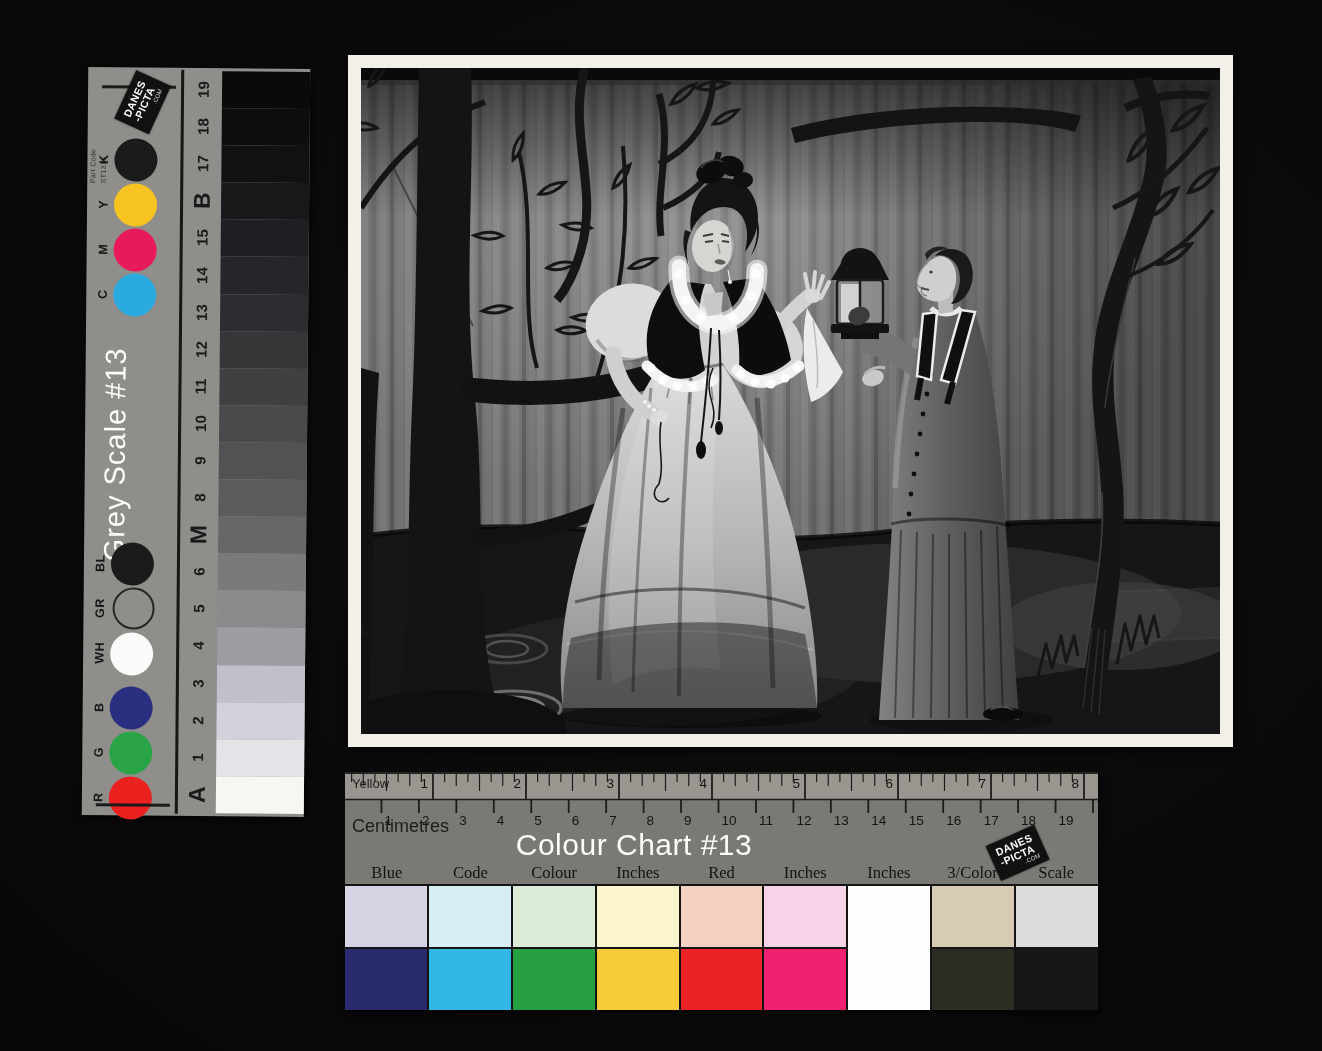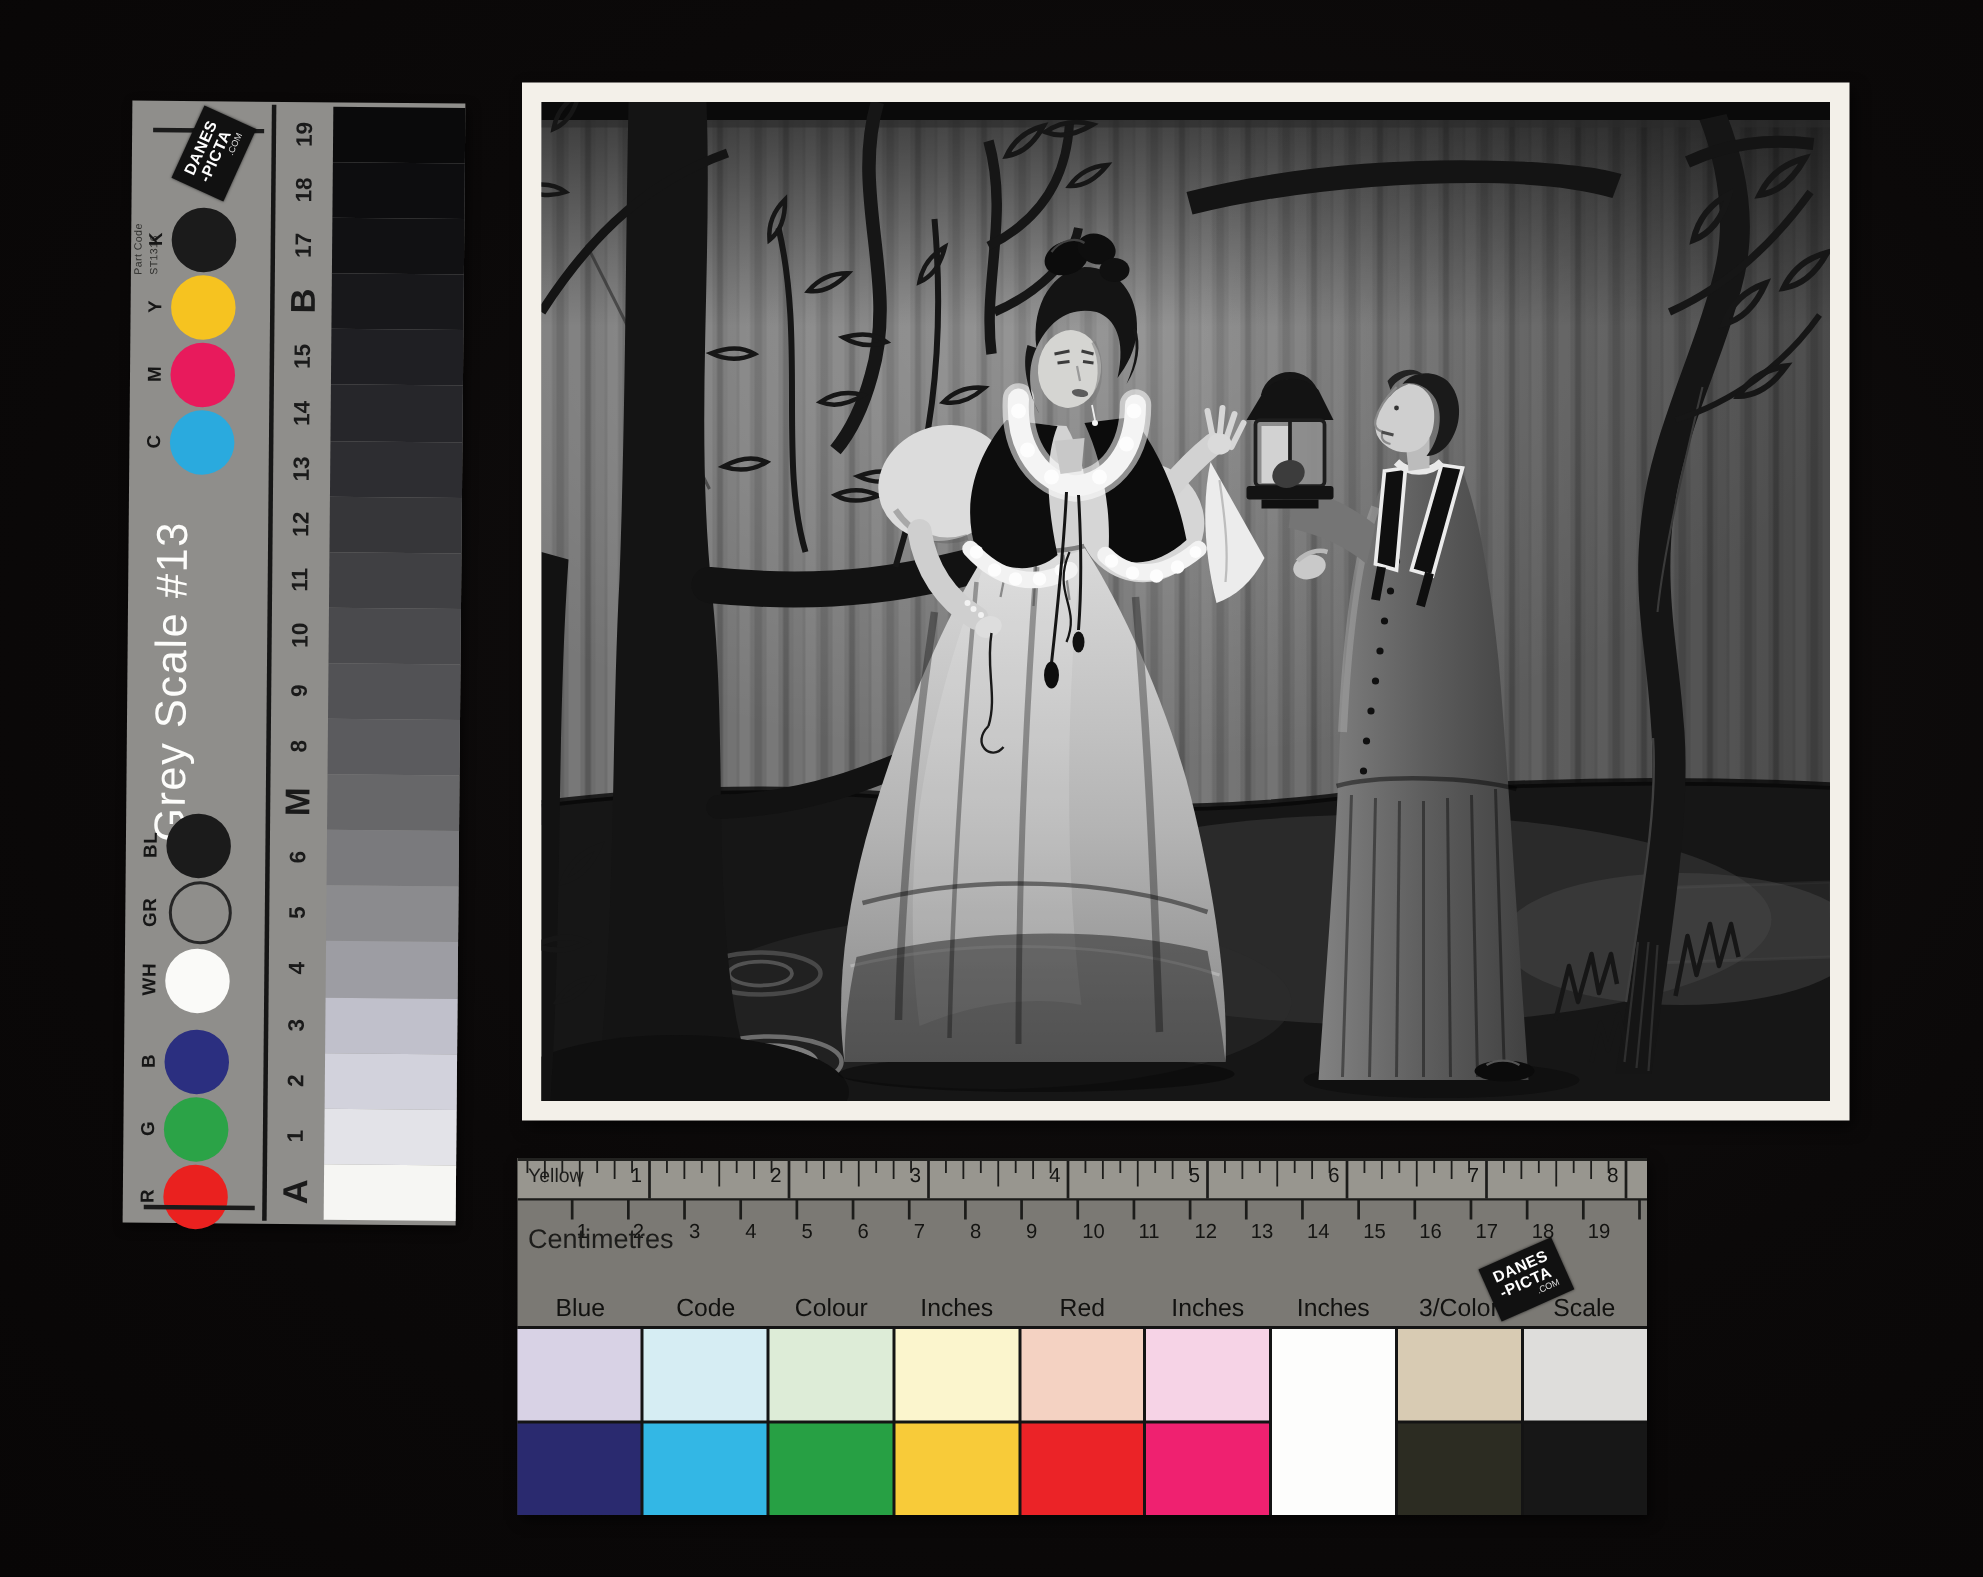--- a/index.html
+++ b/index.html
@@ -42,21 +42,21 @@
     padding:13px;box-sizing:border-box;box-shadow:3px 4px 10px rgba(0,0,0,.65);}
   .photo svg{display:block;background:#6f6f6f;}
   
   .cc-strip{position:absolute;left:345px;top:772px;width:753px;height:238px;background:#7b7974;
     box-shadow:2px 3px 8px rgba(0,0,0,.6);}
   .cc-ruler{position:absolute;left:0;top:0;}
   .cc-inches-label{position:absolute;left:7px;top:4px;font-size:13px;color:#1d1d1b;}
   .cc-cm-label{position:absolute;left:7px;top:44px;font-size:18px;color:#1d1d1b;}
   .cc-title{position:absolute;left:289px;top:57px;transform:translateX(-50%);font-size:30px;
     line-height:32px;color:#fcfcfa;letter-spacing:.5px;white-space:nowrap;}
-  .cc-labels{position:absolute;left:0;top:91px;width:753px;height:21px;display:flex;}
+  .cc-labels{position:absolute;left:0;top:91px;width:753px;height:21px;display:flex;font-family:Liberation Serif, serif;}
   .cc-label{flex:1;text-align:center;font-size:16.5px;color:#121210;}
   .cc-grid{position:absolute;left:0;top:112px;width:753px;height:126px;box-sizing:border-box;
     background:#141414;border-top:2px solid #141414;display:flex;gap:2px;}
   .cc-col{flex:1;display:flex;flex-direction:column;gap:2px;}
   .cc-cell{flex:1;}
   .cc-logo{position:absolute;left:646px;top:62px;transform:rotate(-24deg);z-index:3;}
 </style>
 </head>
 <body>
 
@@ -604,20 +604,21 @@
         <line x1="635.6500000000001" y1="28" x2="635.6500000000001" y2="41" stroke="#1c1c1a" stroke-width="1.8"></line>
         <text x="638.6500000000001" y="53" fill="#141412" font-size="13.5" text-anchor="start" font-family="Liberation Sans, sans-serif">17</text>
         <line x1="673.1" y1="28" x2="673.1" y2="41" stroke="#1c1c1a" stroke-width="1.8"></line>
         <text x="676.1" y="53" fill="#141412" font-size="13.5" text-anchor="start" font-family="Liberation Sans, sans-serif">18</text>
         <line x1="710.5500000000001" y1="28" x2="710.5500000000001" y2="41" stroke="#1c1c1a" stroke-width="1.8"></line>
         <text x="713.5500000000001" y="53" fill="#141412" font-size="13.5" text-anchor="start" font-family="Liberation Sans, sans-serif">19</text>
         <line x1="748" y1="28" x2="748" y2="41" stroke="#1c1c1a" stroke-width="1.8"></line>
       </svg>
     <span class="cc-inches-label">Yellow</span>
     <span class="cc-cm-label">Centimetres</span>
+    <div class="cc-title">Colour Chart #13</div>
     <div class="cc-labels" id="ccLabels">
         <span class="cc-label">Blue</span>
         <span class="cc-label">Code</span>
         <span class="cc-label">Colour</span>
         <span class="cc-label">Inches</span>
         <span class="cc-label">Red</span>
         <span class="cc-label">Inches</span>
         <span class="cc-label">Inches</span>
         <span class="cc-label">3/Color</span>
         <span class="cc-label">Scale</span>

